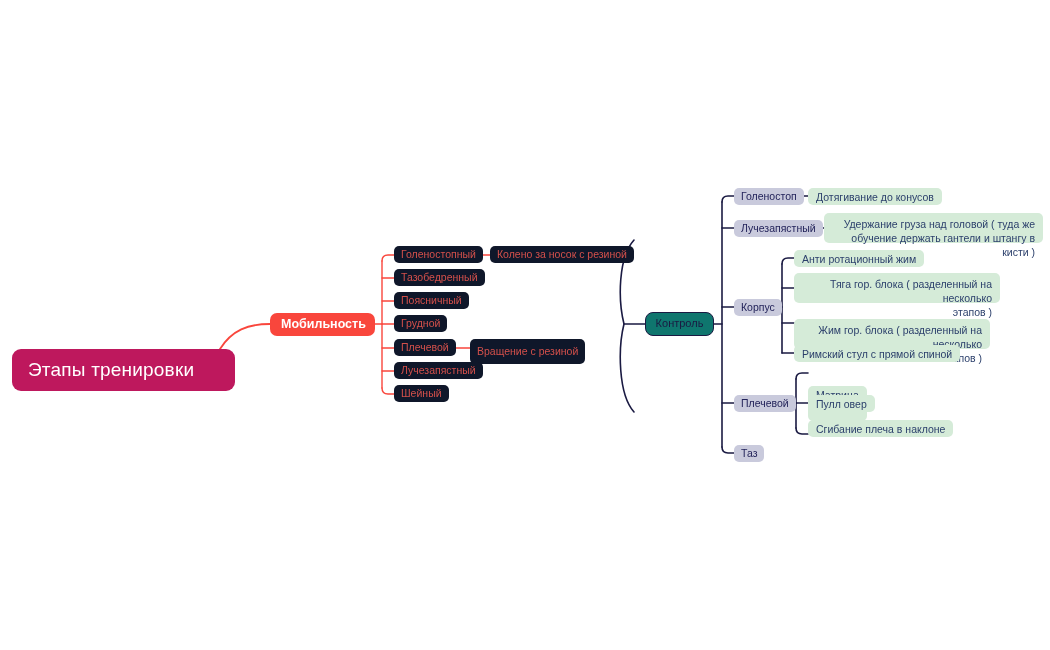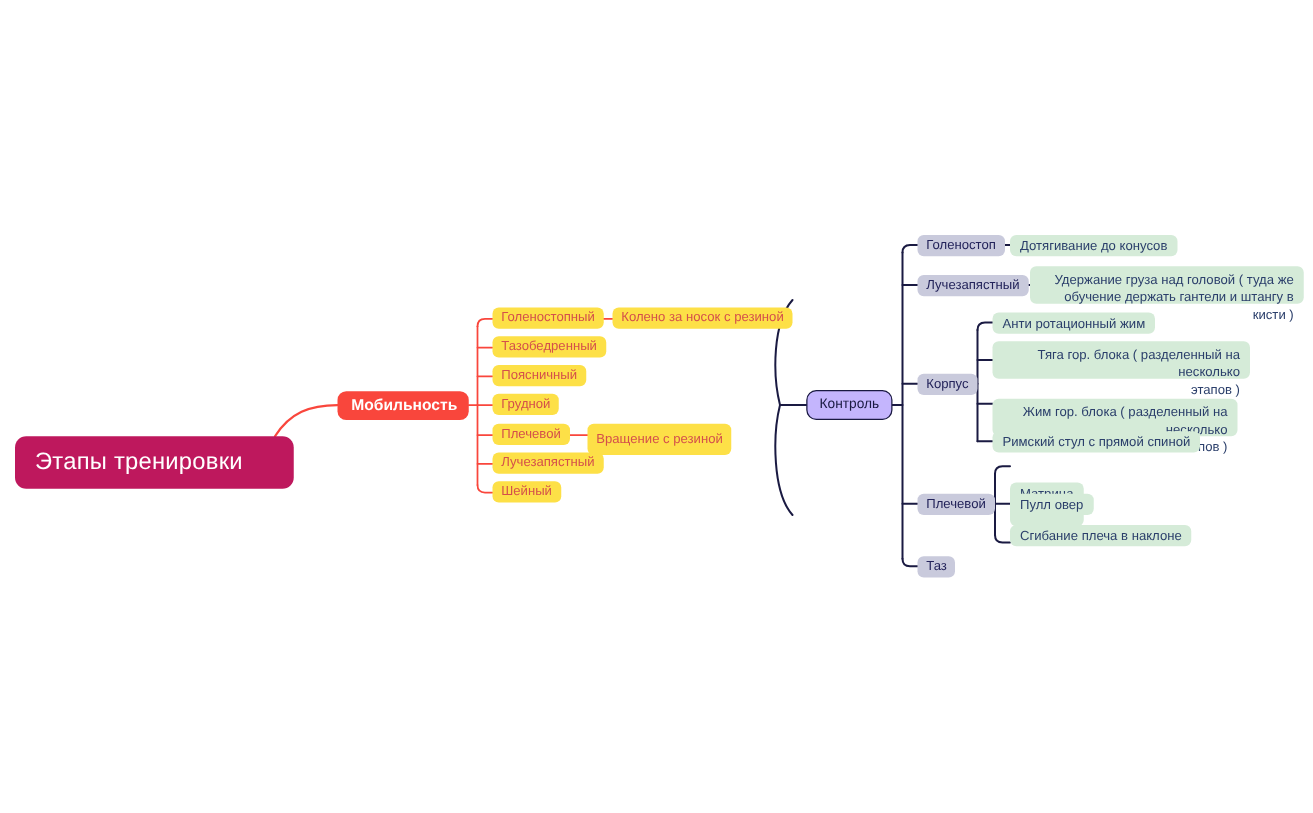--- a/index.html
+++ b/index.html
@@ -46,30 +46,30 @@
   
   .node.red-main {
     background: #f9463c;
     color: #ffffff;
     border-radius: 7px;
     font-size: 12.5px;
     padding: 0 11px;
     font-weight: 600;
   }
   .node.pink {
-    background: #fde047;
+    background: #0f172a;
     color: #d4504b;
     border-radius: 5px;
     font-size: 10.5px;
     padding: 0 7px;
   }
 
   
   .node.control {
-    background: #c4b5fd;
+    background: #0f766e;
     color: #1a1a42;
     border: 1.6px solid #1a1a42;
     border-radius: 8px;
     font-size: 11px;
     padding: 0 10px;
   }
   .node.grey {
     background: #c9cadc;
     color: #23235a;
     border-radius: 5px;

